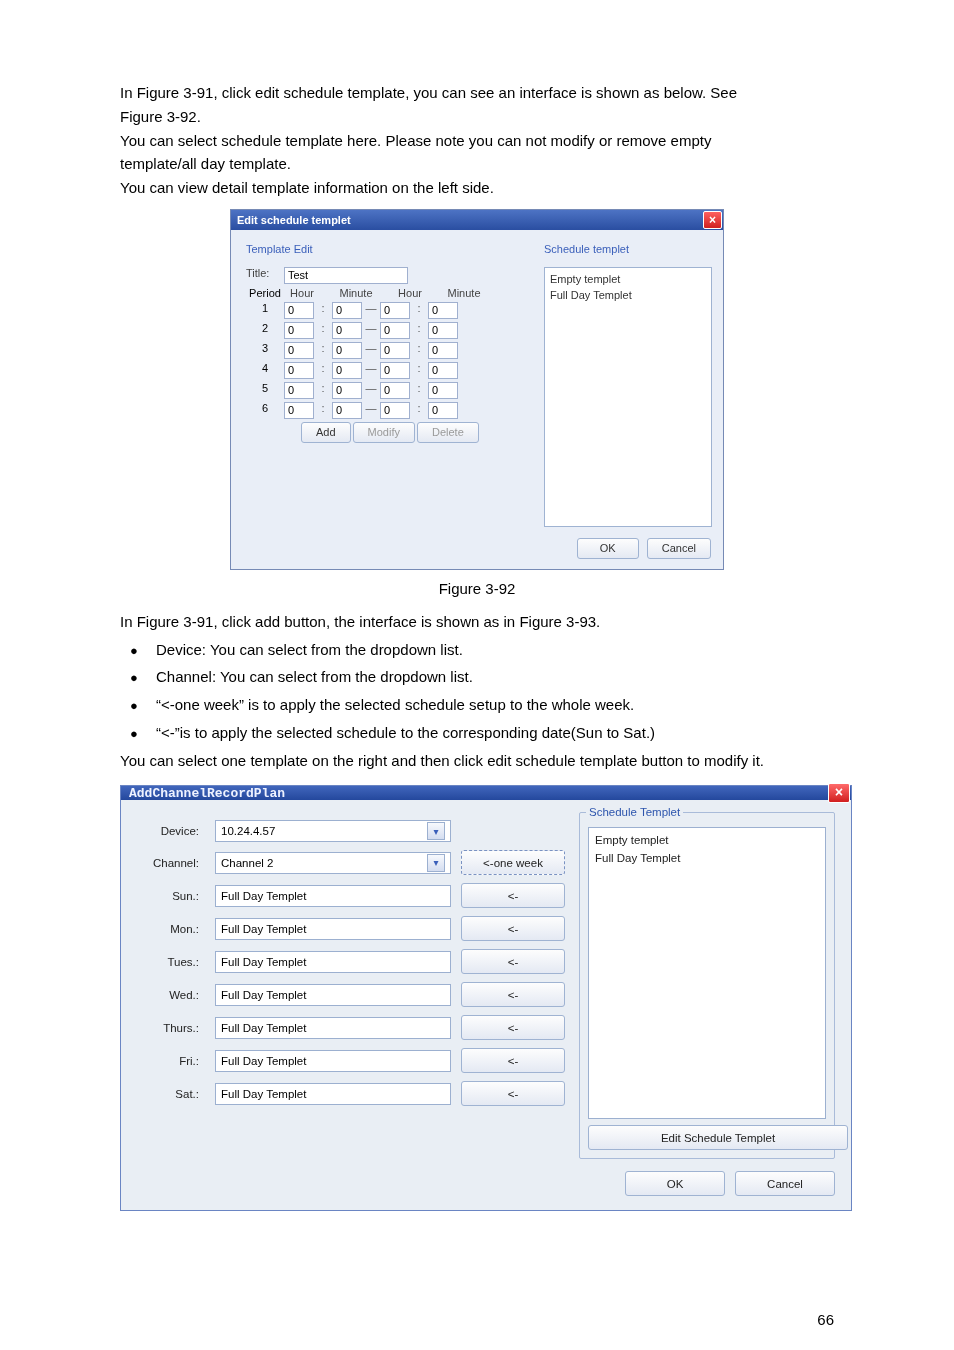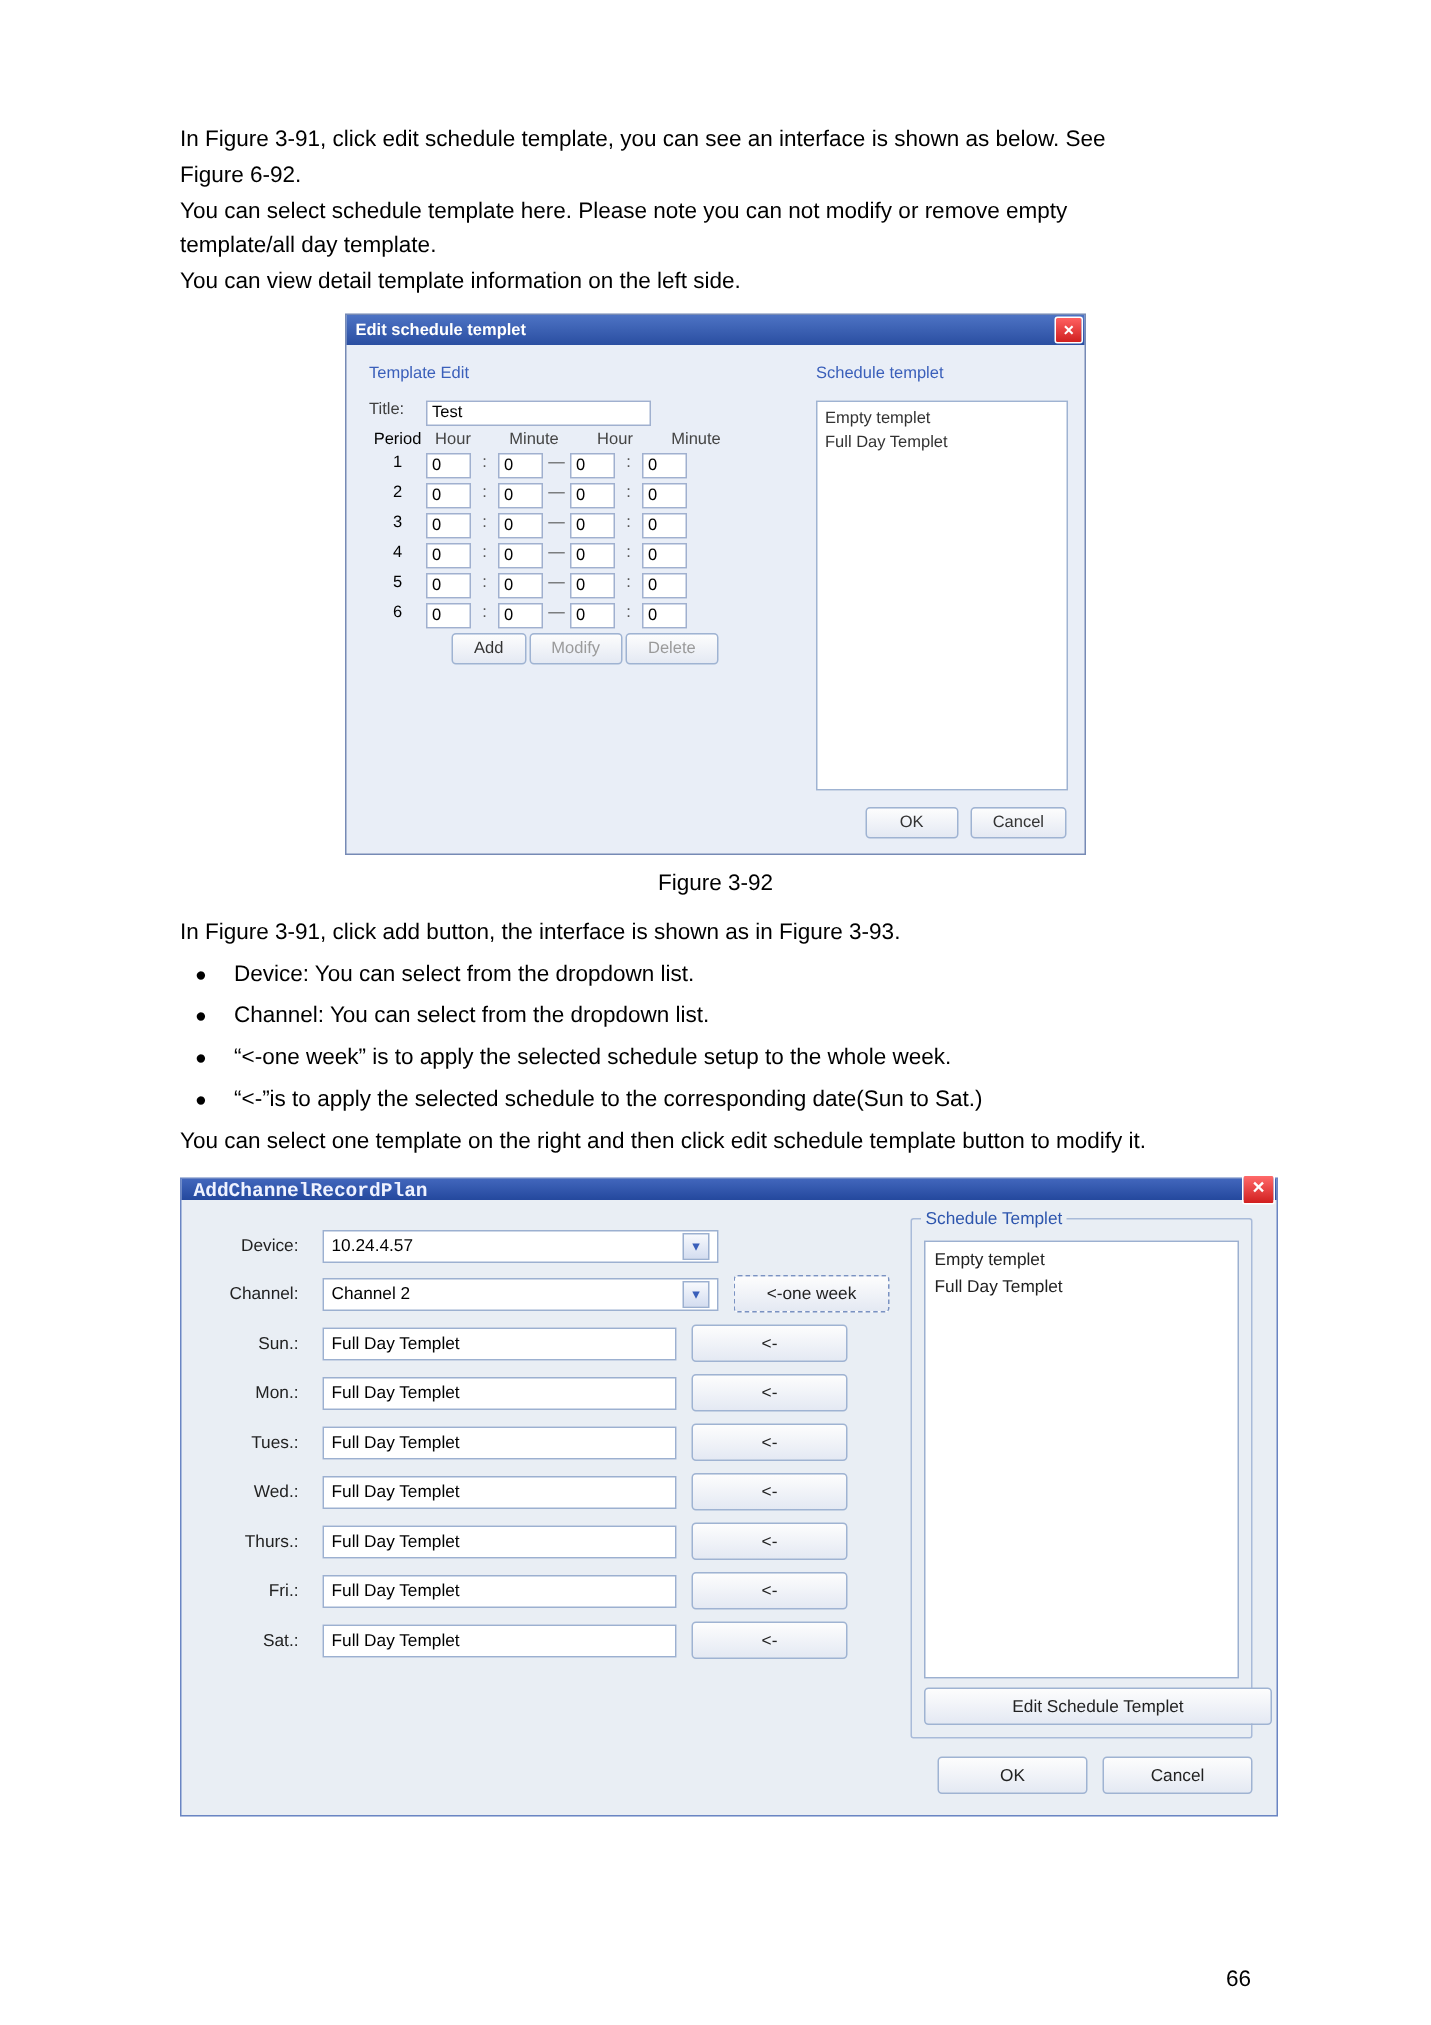--- a/index.html
+++ b/index.html
@@ -120,21 +120,21 @@
   }
   .txt {
     border: 1px solid #a0b0cf;
     background: #fff;
     height: 17px;
     width: 30px;
     font-size: 11px;
     padding: 0 3px;
     box-sizing: border-box;
   }
-  .txt-wide { width: 150px; }
+  .txt-wide { width: 124px; }
   .sep {
     width: 18px;
     text-align: center;
     color: #555;
   }
   .hdr {
     width: 36px;
     text-align: center;
     font-size: 11px;
     color: #444;
@@ -219,21 +219,21 @@
     background: #fff;
     height: 22px;
     font-size: 11.5px;
     padding: 0 5px;
     box-sizing: border-box;
   }
   .d2-select {
     display: flex;
     align-items: center;
     justify-content: space-between;
-    width: 264px;
+    width: 236px;
   }
   .d2-select-arrow {
     width: 16px;
     height: 16px;
     border: 1px solid #9cb0d0;
     background: linear-gradient(to bottom, #f7f9fd, #d4ddf0);
     display: flex;
     align-items: center;
     justify-content: center;
     color: #3a5fba;
@@ -306,21 +306,21 @@
     text-align: right;
     font-size: 15px;
     padding: 50px 120px 20px 0;
   }
 </style>
 </head>
 <body>
 
 <div class="page">
   <div class="p">In Figure 3-91, click edit schedule template, you can see an interface is shown as below. See</div>
-  <div class="p">Figure 6-92.</div>
+  <div class="p">Figure 3-92.</div>
   <div class="p">You can select schedule template here. Please note you can not modify or remove empty</div>
   <div class="p">template/all day template.</div>
   <div class="p">You can view detail template information on the left side.</div>
 
   <div class="dlg1-wrap">
     <div class="dlg1-titlebar">
       <span>Edit schedule templet</span>
       <div class="dlg1-close">
         <span>×</span>
       </div>

